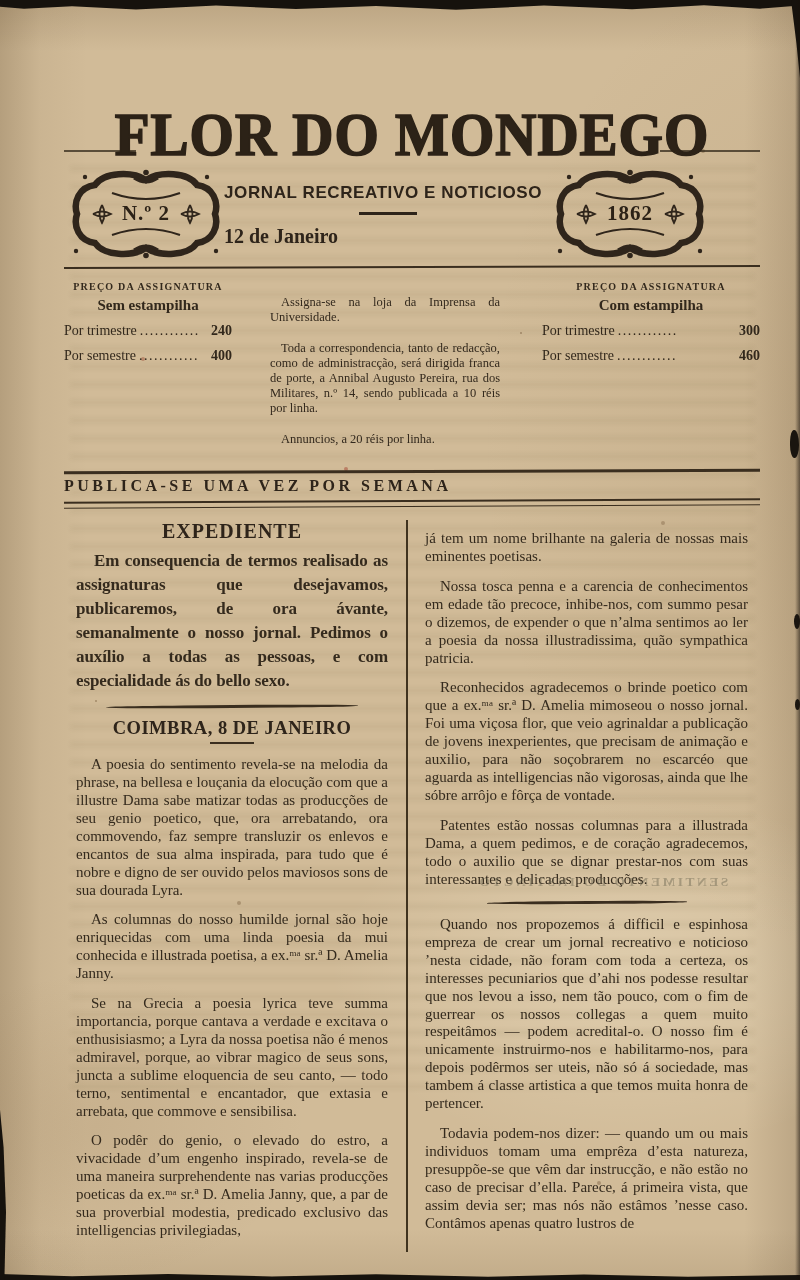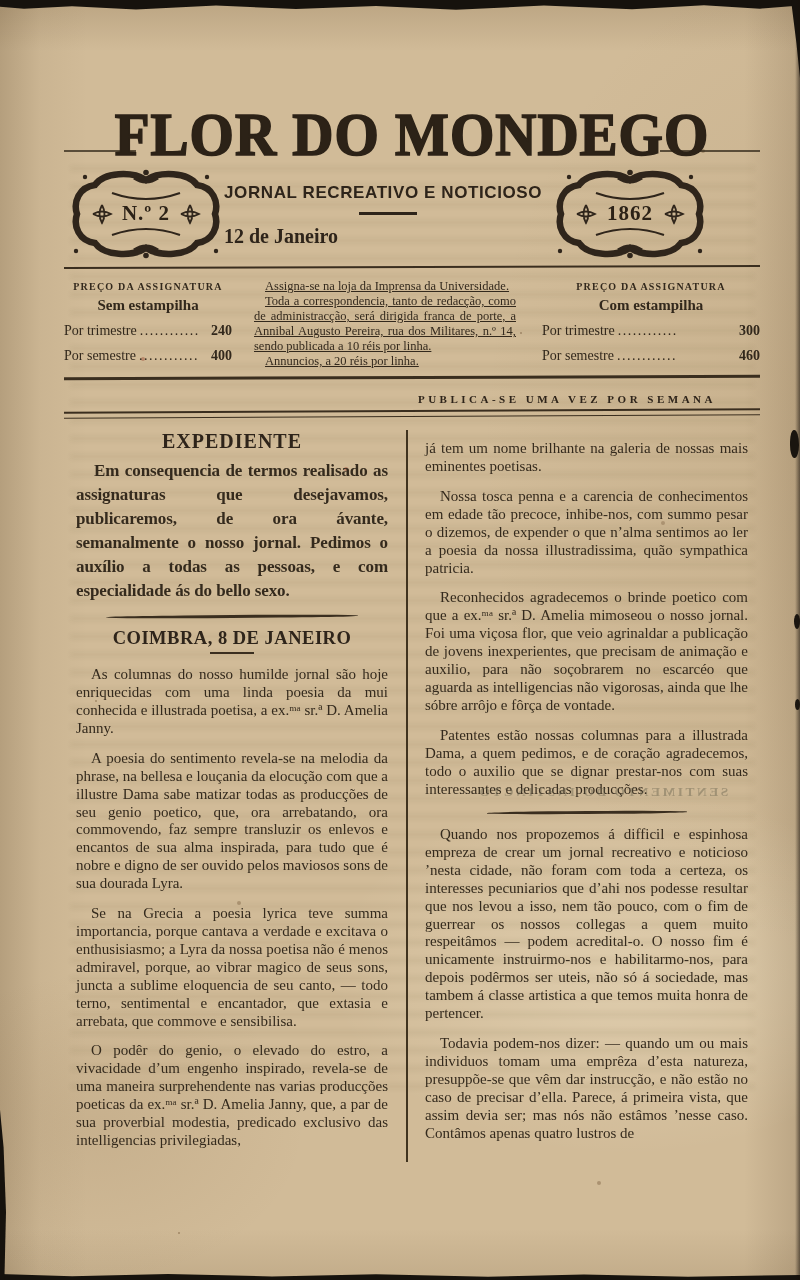--- a/index.html
+++ b/index.html
@@ -92,25 +92,25 @@
   .price-left { width:168px; }
   .price-right { width:218px; padding-left:4px; }
   .price-heading { font-size:10px; font-weight:bold; letter-spacing:1.2px;
     text-align:center; color:#33291d; }
   .price-sub { font-size:15px; font-weight:bold; text-align:center; margin-top:5px; }
   .price-row { display:flex; align-items:baseline; font-size:14px; margin-top:9px; }
   .price-leader { flex:1; overflow:hidden; white-space:nowrap; letter-spacing:1.5px;
     margin:0 3px; }
   .price-value { font-weight:bold; }
   .notice { flex:1; padding-top:2px; }
-  .notice p { margin:0; font-size:12.5px; line-height:15px; text-align:justify;
-    text-indent:11px; color:#33291d;text-decoration:underline; }
-  
-  .banner { margin-top:14px; text-align:right; padding-right:44px;
-    font-size:11px; font-weight:bold; letter-spacing:3.5px; color:#2e241a; }
+  .notice p { margin:16px; font-size:12.5px; line-height:15px; text-align:justify;
+    text-indent:11px; color:#33291d; }
+  
+  .banner { margin-top:4px; text-align:left; padding-right:44px;
+    font-size:16px; font-weight:bold; letter-spacing:3.5px; color:#2e241a; }
   
   .columns { display:flex; margin-top:11px; }
   .col-left { width:336px; flex:0 0 auto; }
   .col-sep { width:2px; background:#40331f; margin:2px 5px 0 6px; }
   .col-right { flex:1; }
   .col p { margin:12px; font-size:15px; line-height:17.9px; text-align:justify;
     text-indent:15px; color:#342a1d; }
   .col p.no-indent { text-indent:0; }
   .lead { font-size:17px !important; line-height:24px !important; font-weight:bold;
     text-indent:18px !important; letter-spacing:-0.1px; margin-top:6px !important; }
@@ -249,22 +249,22 @@
       <div class="double-rule"></div>
 
       <main class="columns">
 
         <div class="col col-left">
           <h2 class="h-expediente">EXPEDIENTE</h2>
           <p class="lead">Em consequencia de termos realisado as assignaturas que desejavamos, publicaremos, de ora ávante, semanalmente o nosso jornal. Pedimos o auxílio a todas as pessoas, e com especialidade ás do bello sexo.</p>
           <div class="divider-taper"></div>
           <h3 class="h-coimbra">COIMBRA, 8 DE JANEIRO</h3>
           <div class="h-rule"></div>
+          <p>A poesia do sentimento revela-se na melodia da phrase, na bellesa e louçania da elocução com que a illustre Dama sabe matizar todas as producções de seu genio poetico, que, ora arrebatando, ora commovendo, faz sempre transluzir os enlevos e encantos de sua alma inspirada, para tudo que é nobre e digno de ser ouvido pelos maviosos sons de sua dourada Lyra.</p>
           <p>As columnas do nosso humilde jornal são hoje enriquecidas com uma linda poesia da mui conhecida e illustrada poetisa, a ex.ᵐᵃ sr.ª D. Amelia Janny.</p>
-          <p>A poesia do sentimento revela-se na melodia da phrase, na bellesa e louçania da elocução com que a illustre Dama sabe matizar todas as producções de seu genio poetico, que, ora arrebatando, ora commovendo, faz sempre transluzir os enlevos e encantos de sua alma inspirada, para tudo que é nobre e digno de ser ouvido pelos maviosos sons de sua dourada Lyra.</p>
           <p>Se na Grecia a poesia lyrica teve summa importancia, porque cantava a verdade e excitava o enthusisiasmo; a Lyra da nossa poetisa não é menos admiravel, porque, ao vibrar magico de seus sons, juncta a sublime eloquencia de seu canto, — todo terno, sentimental e encantador, que extasia e arrebata, que commove e sensibilisa.</p>
           <p>O podêr do genio, o elevado do estro, a vivacidade d’um engenho inspirado, revela-se de uma maneira surprehendente nas varias producções poeticas da ex.ᵐᵃ sr.ª D. Amelia Janny, que, a par de sua proverbial modestia, predicado exclusivo das intelligencias privilegiadas,</p>
         </div>
 
         <div class="col-sep"></div>
 
         <div class="col col-right">
           <p class="no-indent">já tem um nome brilhante na galeria de nossas mais eminentes poetisas.</p>
           <p>Nossa tosca penna e a carencia de conhecimentos em edade tão precoce, inhibe-nos, com summo pesar o dizemos, de expender o que n’alma sentimos ao ler a poesia da nossa illustradissima, quão sympathica patricia.</p>
           <p>Reconhecidos agradecemos o brinde poetico com que a ex.ᵐᵃ sr.ª D. Amelia mimoseou o nosso jornal. Foi uma viçosa flor, que veio agrinaldar a publicação de jovens inexperientes, que precisam de animação e auxilio, para não soçobrarem no escarcéo que aguarda as intelligencias não vigorosas, ainda que lhe sóbre arrôjo e fôrça de vontade.</p>

